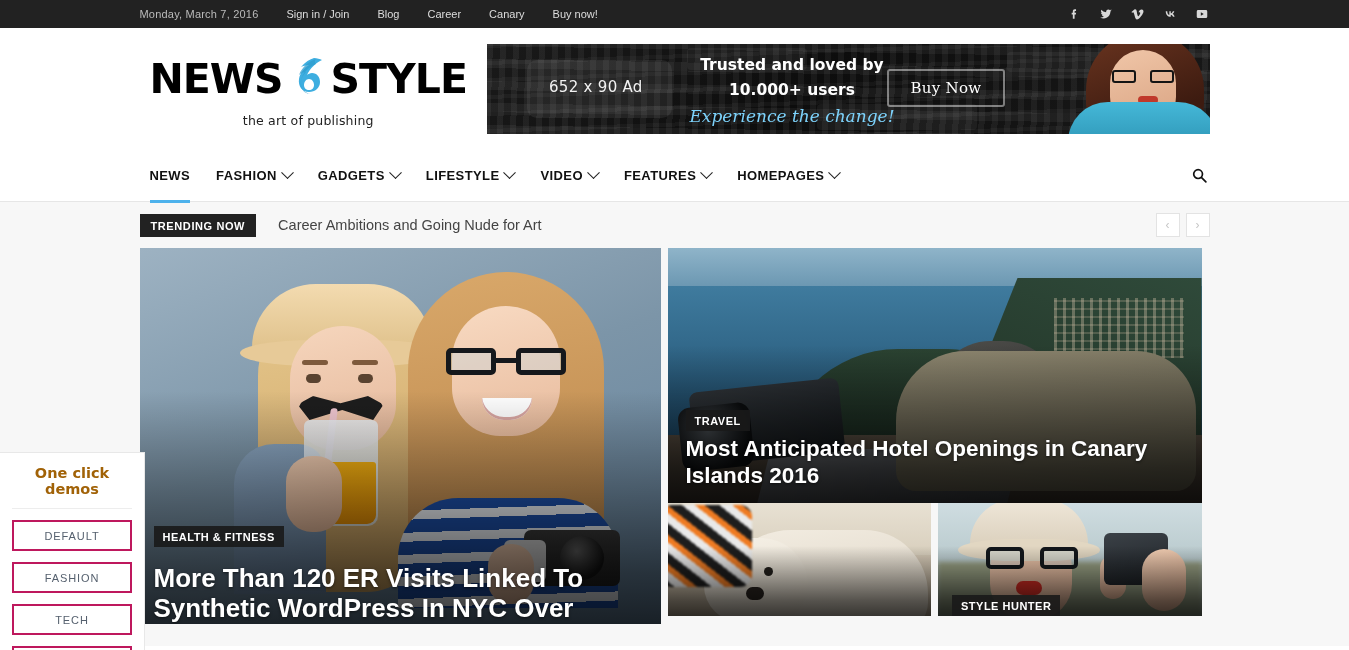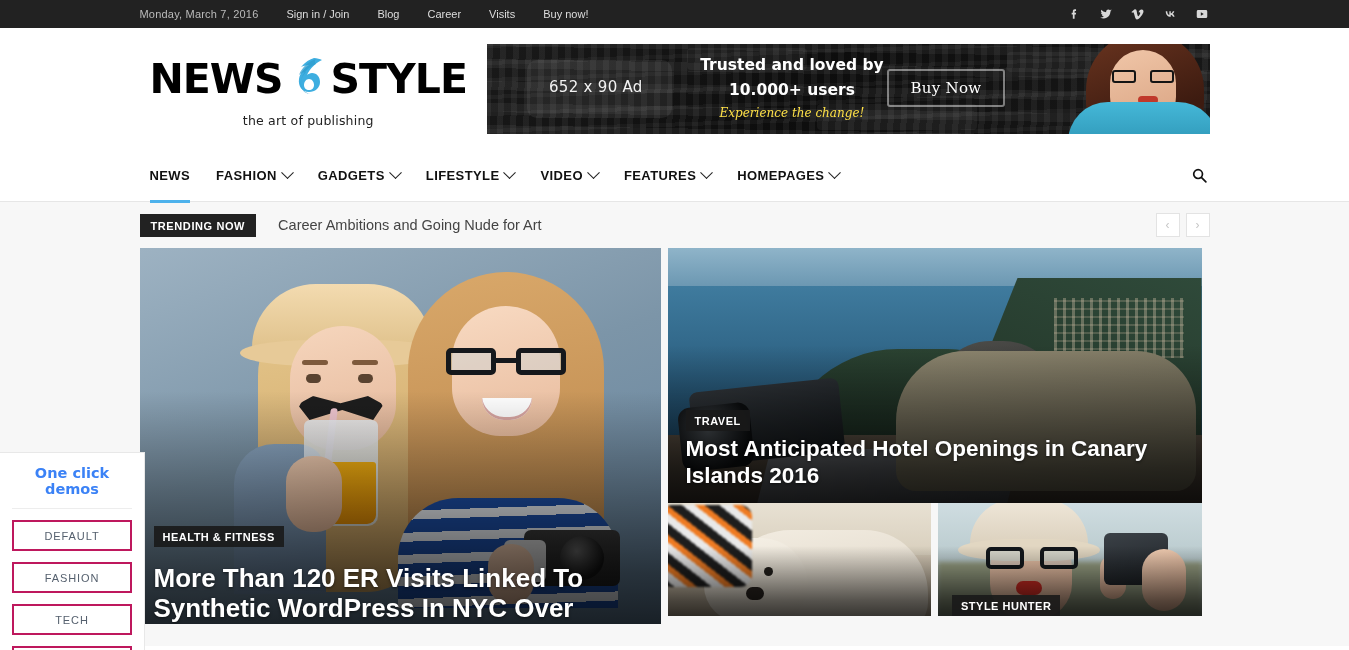--- a/index.html
+++ b/index.html
@@ -154,22 +154,22 @@
     text-align: center;
     color: #fff;
     font-size: 15.5px;
     font-family: "DejaVu Sans", sans-serif;
     font-weight: bold;
   }
   .ad-l3 {
     position: absolute;
     left: 180px; top: 62px; width: 250px;
     text-align: center;
-    color: #fde047;
-    font-size: 12px;
+    color: #7dd3fc;
+    font-size: 17px;
     font-family: "DejaVu Serif", serif;
     font-style: italic;
   }
   .ad-btn {
     position: absolute;
     left: 400px; top: 25px;
     width: 118px; height: 38px;
     border: 2px solid rgba(255,255,255,.45);
     border-radius: 3px;
     color: #fff;
@@ -453,21 +453,21 @@
     width: 145px;
     background: #fff;
     border: 1px solid #e8e8e8;
     border-left: none;
     padding: 0 12px 10px;
     z-index: 20;
   }
   .demo-title {
     font-size: 14.5px;
     font-weight: bold;
-    color: #3b82f6;
+    color: #a16207;
     text-align: center;
     padding: 12px 0 11px;
     border-bottom: 1px solid #ededed;
     font-family: "DejaVu Sans", sans-serif;
   }
   .demo-btn {
     margin-top: 11px;
     height: 31px;
     border: 2px solid #be185d;
     background: #fff;
@@ -487,21 +487,21 @@
 </head>
 <body>
 
 <div class="topbar">
   <div class="topbar-inner">
     <div class="top-date">Monday, March 7, 2016</div>
     <div class="top-menu">
       <a href="#">Sign in / Join</a>
       <a href="#">Blog</a>
       <a href="#">Career</a>
-      <a href="#">Visits</a>
+      <a href="#">Canary</a>
       <a href="#">Buy now!</a>
     </div>
   </div>
   <div class="top-social">
     <a href="#">
       <svg class="soc" viewBox="0 0 24 24">
           <path d="M15.5 4h-2.1c-2 0-3.4 1.3-3.4 3.4V10H8v3h2v7h3v-7h2.2l.4-3H13V7.8c0-.6.3-.9.9-.9h1.6V4z"></path>
         </svg>
     </a>
     <a href="#">

